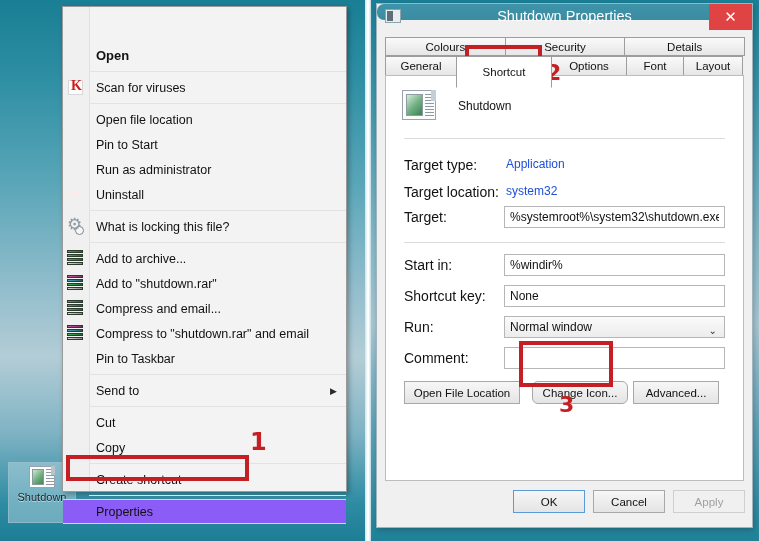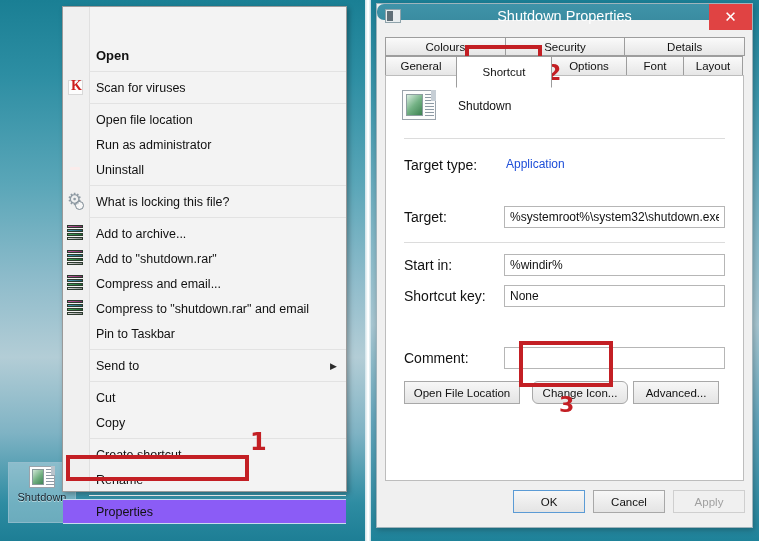--- a/index.html
+++ b/index.html
@@ -135,20 +135,23 @@
         <div class="ctx-sep"></div>
         <div class="ctx-item">
           <span class="ci-icon"><span class="ico-kav"></span></span>
           <span class="ci-label">Scan for viruses</span>
         </div>
         <div class="ctx-sep"></div>
         <div class="ctx-item">
           <span class="ci-label">Open file location</span>
         </div>
         <div class="ctx-item">
+          <span class="ci-label">Pin to Start</span>
+        </div>
+        <div class="ctx-item">
           <span class="ci-icon"><span class="ico-shield"></span></span>
           <span class="ci-label">Run as administrator</span>
         </div>
         <div class="ctx-item">
           <span class="ci-icon"><span class="ico-uninst"></span></span>
           <span class="ci-label">Uninstall</span>
         </div>
         <div class="ctx-sep"></div>
         <div class="ctx-item">
           <span class="ci-icon"><span class="ico-gear"></span></span>
@@ -182,23 +185,20 @@
         <div class="ctx-sep"></div>
         <div class="ctx-item">
           <span class="ci-label">Cut</span>
         </div>
         <div class="ctx-item">
           <span class="ci-label">Copy</span>
         </div>
         <div class="ctx-sep"></div>
         <div class="ctx-item">
           <span class="ci-label">Create shortcut</span>
-        </div>
-        <div class="ctx-item">
-          <span class="ci-label">Rename</span>
         </div>
         <div class="ctx-sep"></div>
         <div class="ctx-item" style="background: #8b5cf6; border-top: 1px solid rgb(200, 220, 237); border-bottom: 1px solid rgb(200, 220, 237); height: 23px;">
           <span class="ci-label">Properties</span>
         </div>
       </div>
   </div>
 
   <div class="ann-box" style="left:66px;top:455px;width:183px;height:26px;"></div>
   <div class="ann-num" style="left:250px;top:428px;font-size:24px;">1</div>
@@ -256,38 +256,49 @@
         </div>
         <div id="sc-name">Shutdown</div>
 
         <div class="hr-line" style="left:18px;right:18px;top:62px;"></div>
 
         <div class="field-row" style="top:78px;">
           <span class="field-label">Target type:</span>
           <span class="field-static">Application</span>
         </div>
 
+        <div class="field-row" style="top:105px;">
+          <span class="field-label">Target location:</span>
+          <span class="field-static">system32</span>
+        </div>
 
         <div class="field-row" style="top:130px;">
           <span class="field-label">Target:</span>
           <input class="field-input" type="text" value="%systemroot%\system32\shutdown.exe /p" style="">
         </div>
 
         <div class="hr-line" style="left:18px;right:18px;top:166px;"></div>
 
         <div class="field-row" style="top:178px;">
           <span class="field-label">Start in:</span>
           <input class="field-input" type="text" value="%windir%" style="">
         </div>
 
         <div class="field-row" style="top:209px;">
           <span class="field-label">Shortcut key:</span>
           <input class="field-input" type="text" value="None" style="">
         </div>
 
+        <div class="field-row" style="top:240px;">
+          <span class="field-label">Run:</span>
+          <div class="field-select">
+            <span>Normal window</span>
+            <span class="caret">⌄</span>
+          </div>
+        </div>
 
         <div class="field-row" style="top:271px;">
           <span class="field-label">Comment:</span>
           <input class="field-input" type="text" value="" style="">
         </div>
 
         <div class="dlg-btn" style="left:18px;top:305px;width:116px;">Open File Location</div>
         <div class="dlg-btn" style="left:146px;top:305px;width:96px;border-radius:6px;">Change Icon...</div>
         <div class="dlg-btn" style="left:247px;top:305px;width:86px;">Advanced...</div>
       </div>

